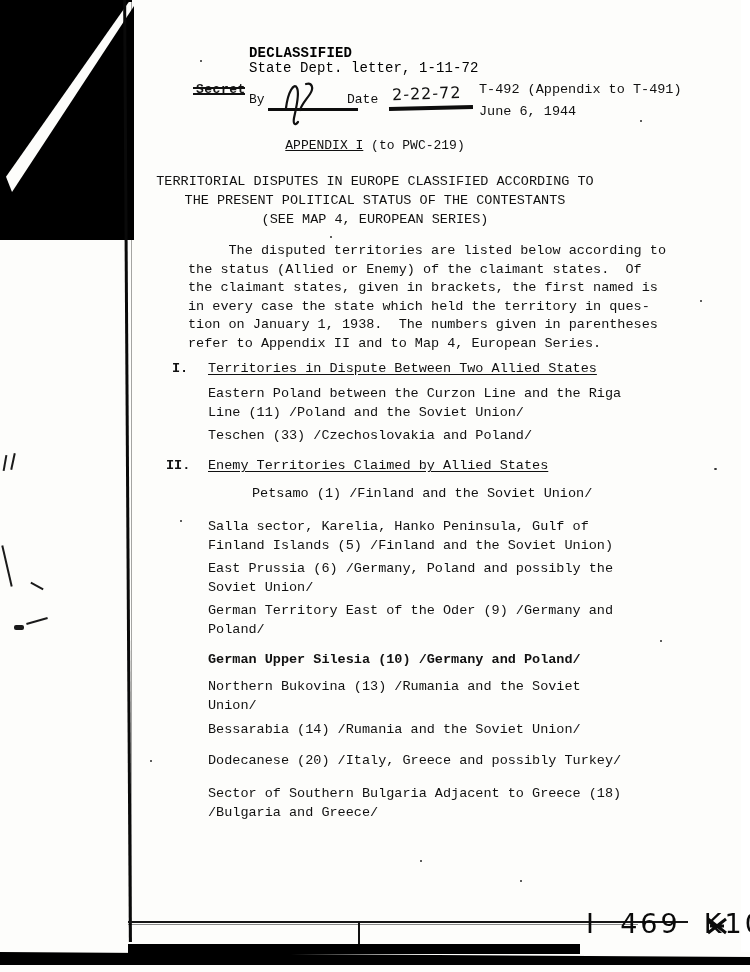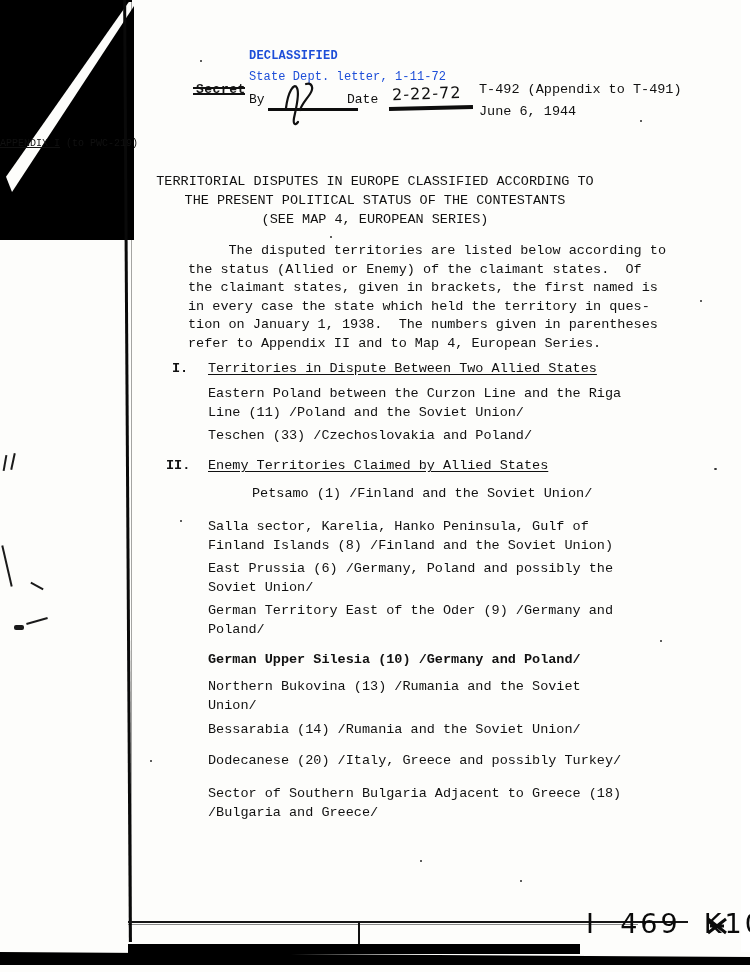--- a/index.html
+++ b/index.html
@@ -126,25 +126,25 @@
     position: absolute;
     inset: 0;
     z-index: 7;
   }
 
   
   .declass {
     position: absolute;
     left: 249px;
     top: 46px;
-    font-size: 12px;
-    line-height: 21px;
+    font-size: 14px;
+    line-height: 15px;
     font-weight: bold;
     letter-spacing: 0.2px;
-    color: #1d4ed8;
+    color: #000000;
     white-space: pre;
   }
   .declass .l2 { font-weight: normal; letter-spacing: 0.1px; }
   .by-row {
     position: absolute;
     left: 249px;
     top: 92px;
     font-size: 13px;
     white-space: pre;
   }
@@ -213,22 +213,22 @@
     top: 79px;
     font-size: 13.5px;
     line-height: 22px;
     white-space: pre;
   }
 
   .appendix-title {
     position: absolute;
     left: 0; right: 0;
     top: 138px;
-    text-align: left;
-    font-size: 10px;
+    text-align: center;
+    font-size: 13px;
   }
   .appendix-title .ul { text-decoration: underline; }
 
   .main-title {
     position: absolute;
     left: 0; right: 0;
     top: 172px;
     text-align: center;
     font-size: 13.5px;
     line-height: 19px;
@@ -365,21 +365,21 @@
 
     <div class="entry" style="top:385px;">Eastern Poland between the Curzon Line and the Riga
 Line (11) /Poland and the Soviet Union/</div>
     <div class="entry" style="top:427px;">Teschen (33) /Czechoslovakia and Poland/</div>
 
     <div class="sec-num" style="left:166px; top:458px;">II.</div>
     <div class="sec-head" style="left:208px; top:458px;">Enemy Territories Claimed by Allied States</div>
 
     <div class="entry" style="top:485px;margin-left:44px;">Petsamo (1) /Finland and the Soviet Union/</div>
     <div class="entry" style="top:518px;">Salla sector, Karelia, Hanko Peninsula, Gulf of
-Finland Islands (8) /Finland and the Soviet Union)</div>
+Finland Islands (5) /Finland and the Soviet Union)</div>
     <div class="entry" style="top:560px;">East Prussia (6) /Germany, Poland and possibly the
 Soviet Union/</div>
     <div class="entry" style="top:602px;">German Territory East of the Oder (9) /Germany and
 Poland/</div>
     <div class="entry" style="top:651px;font-weight:bold;">German Upper Silesia (10) /Germany and Poland/</div>
     <div class="entry" style="top:678px;">Northern Bukovina (13) /Rumania and the Soviet
 Union/</div>
     <div class="entry" style="top:721px;">Bessarabia (14) /Rumania and the Soviet Union/</div>
     <div class="entry" style="top:752px;">Dodecanese (20) /Italy, Greece and possibly Turkey/</div>
     <div class="entry" style="top:785px;">Sector of Southern Bulgaria Adjacent to Greece (18)

